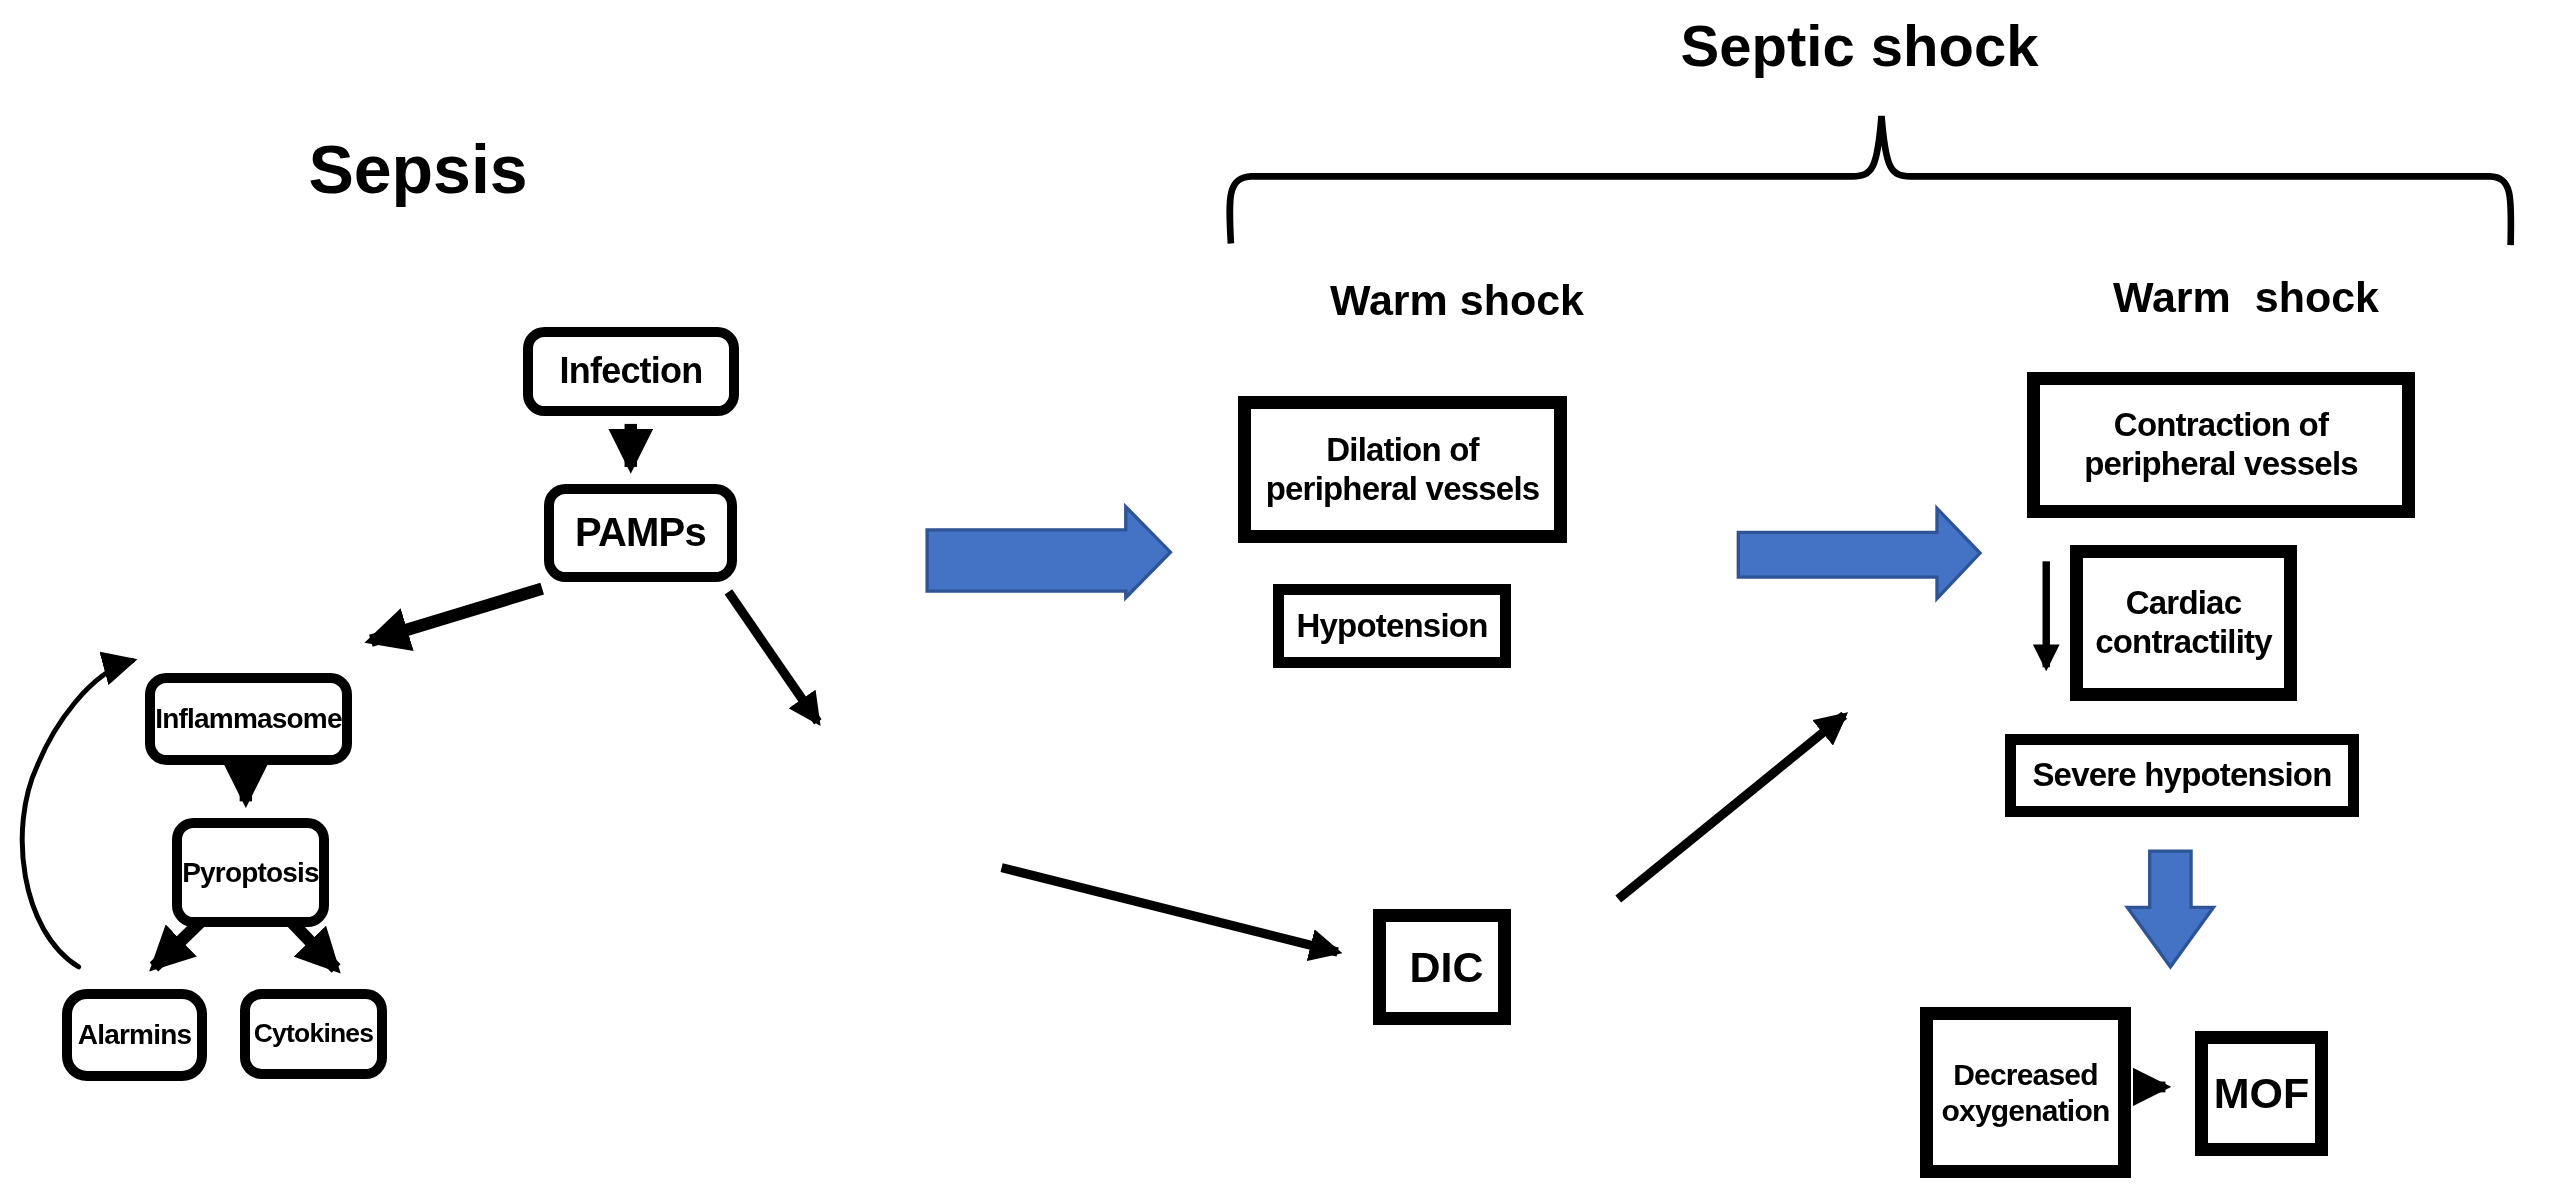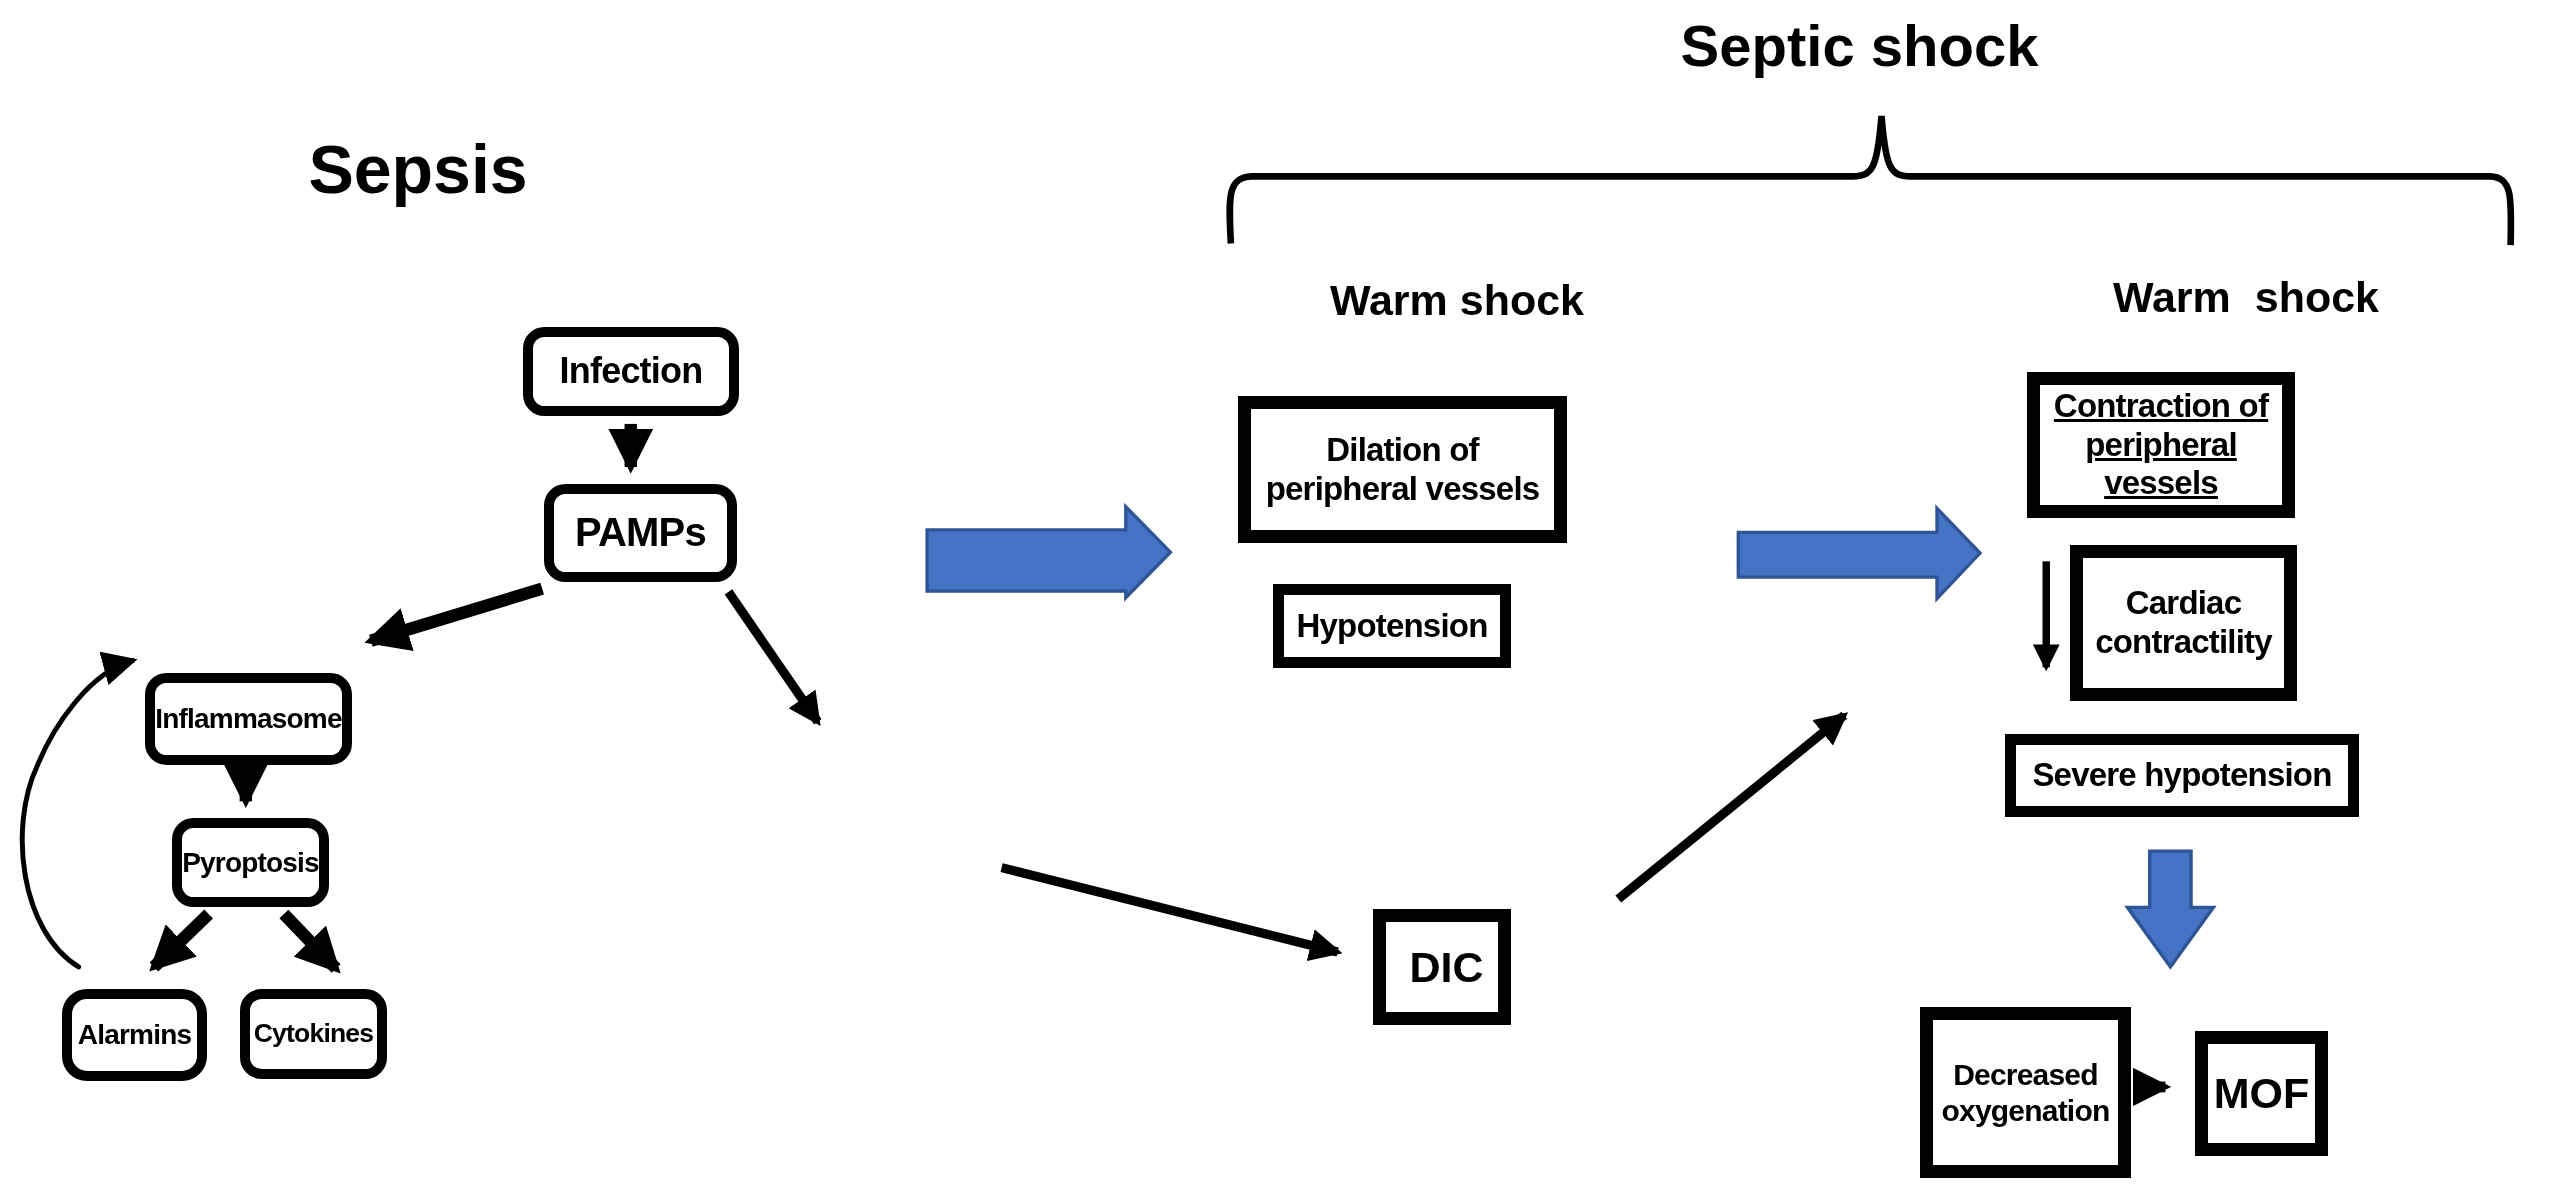--- a/index.html
+++ b/index.html
@@ -80,28 +80,28 @@
   </svg>
 
   <div class="title" style="left:273px; top:130px; width:290px; font-size:68px;">Sepsis</div>
   <div class="title" style="left:1570px; top:11.6px; width:579px; font-size:58px;">Septic shock</div>
   <div class="title" style="left:1250px; top:276px; width:414px; font-size:43px;">Warm shock</div>
   <div class="title" style="left:2039px; top:273px; width:414px; font-size:43px;">Warm  shock</div>
 
   <div class="box rounded nowrap" style="left:523px; top:327px; width:216px; height:89px; font-size:36px;">Infection</div>
   <div class="box rounded nowrap" style="left:544px; top:484px; width:193px; height:98px; font-size:40px;">PAMPs</div>
   <div class="box rounded nowrap" style="left:145px; top:673px; width:207px; height:92px; font-size:28px;">Inflammasome</div>
-  <div class="box rounded nowrap" style="left:172px; top:818px; width:157px; height:89px; font-size:28px;">Pyroptosis</div>
+  <div class="box rounded nowrap" style="left:172px; top:818px; width:157px; height:109px; font-size:28px;">Pyroptosis</div>
   <div class="box rounded nowrap" style="left:62px; top:989px; width:145px; height:92px; font-size:28px;border-radius:25px;">Alarmins</div>
   <div class="box rounded nowrap" style="left:240px; top:989px; width:147px; height:90px; font-size:26.5px;">Cytokines</div>
   <div class="box heavy nowrap" style="left:1373px; top:909px; width:138px; height:116px; font-size:43px; letter-spacing:0;padding-left:9px;">DIC</div>
 
   <div class="box heavy" style="left:1238px; top:396px; width:329px; height:147px; font-size:33px;">Dilation of peripheral vessels</div>
   <div class="box square nowrap" style="left:1273px; top:584px; width:238px; height:84px; font-size:33px;">Hypotension</div>
 
-  <div class="box heavy" style="left:2027px; top:372px; width:268px; height:146px; font-size:33px;text-decoration:underline;">Contraction of peripheral vessels</div>
+  <div class="box heavy" style="left:2027px; top:372px; width:388px; height:146px; font-size:33px;">Contraction of peripheral vessels</div>
   <div class="box heavy" style="left:2070px; top:545px; width:227px; height:156px; font-size:33px;">Cardiac contractility</div>
   <div class="box square nowrap" style="left:2005px; top:734px; width:354px; height:83px; font-size:33px;">Severe hypotension</div>
   <div class="box heavy" style="left:1920px; top:1007px; width:211px; height:171px; font-size:30px;">Decreased oxygenation</div>
   <div class="box heavy nowrap" style="left:2195px; top:1031px; width:133px; height:125px; font-size:43px; letter-spacing:0;">MOF</div>
 
 </div>
 
 
 </body></html>

